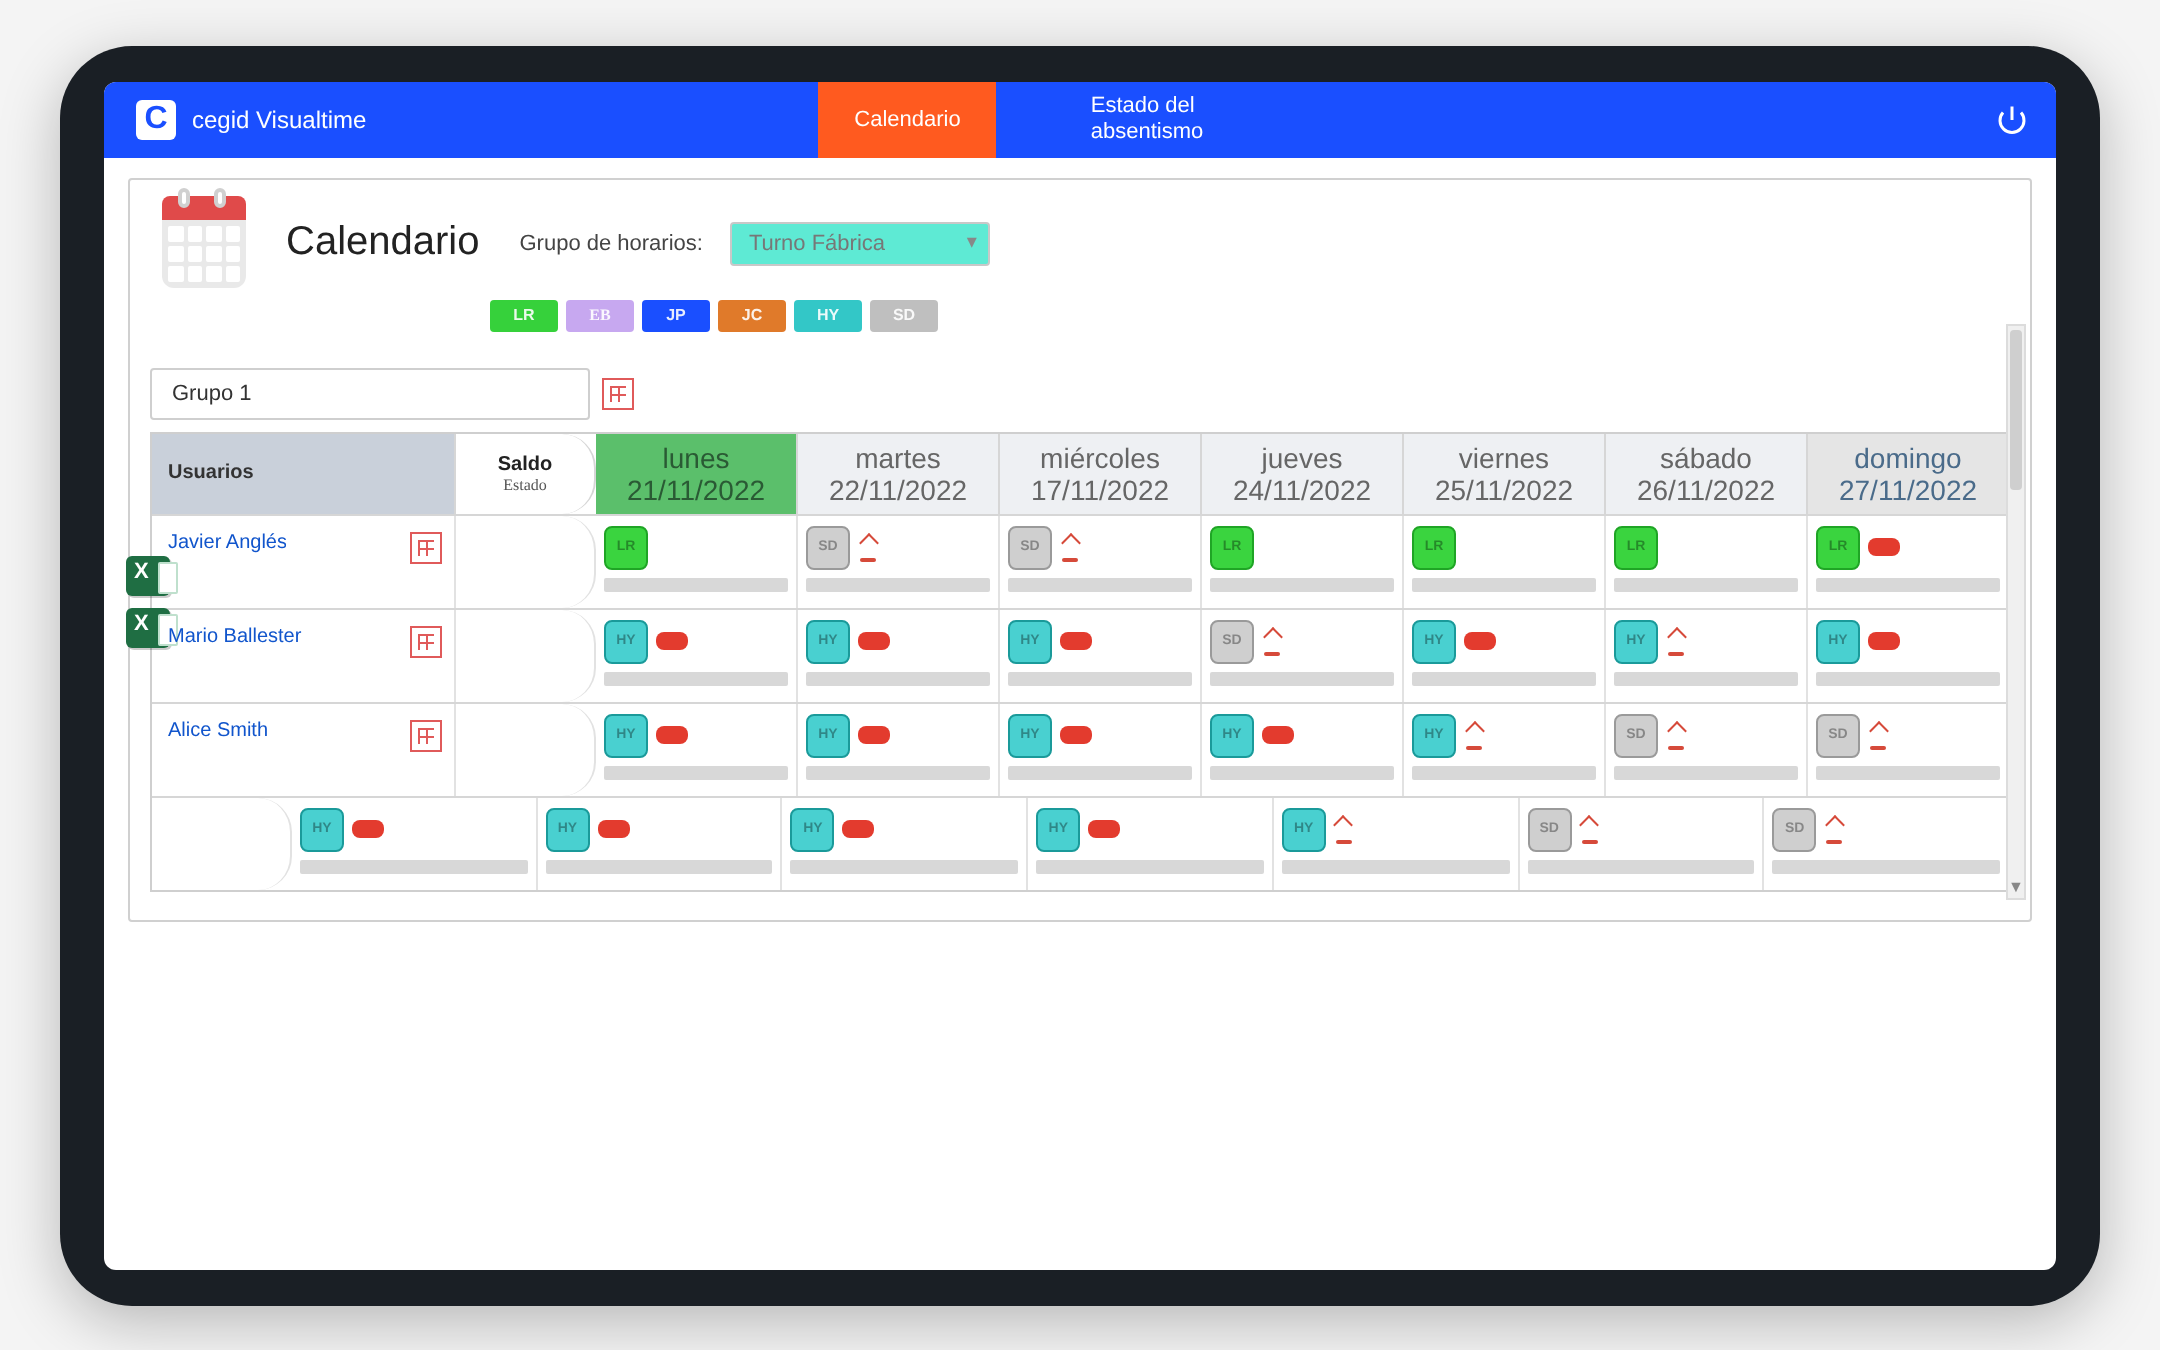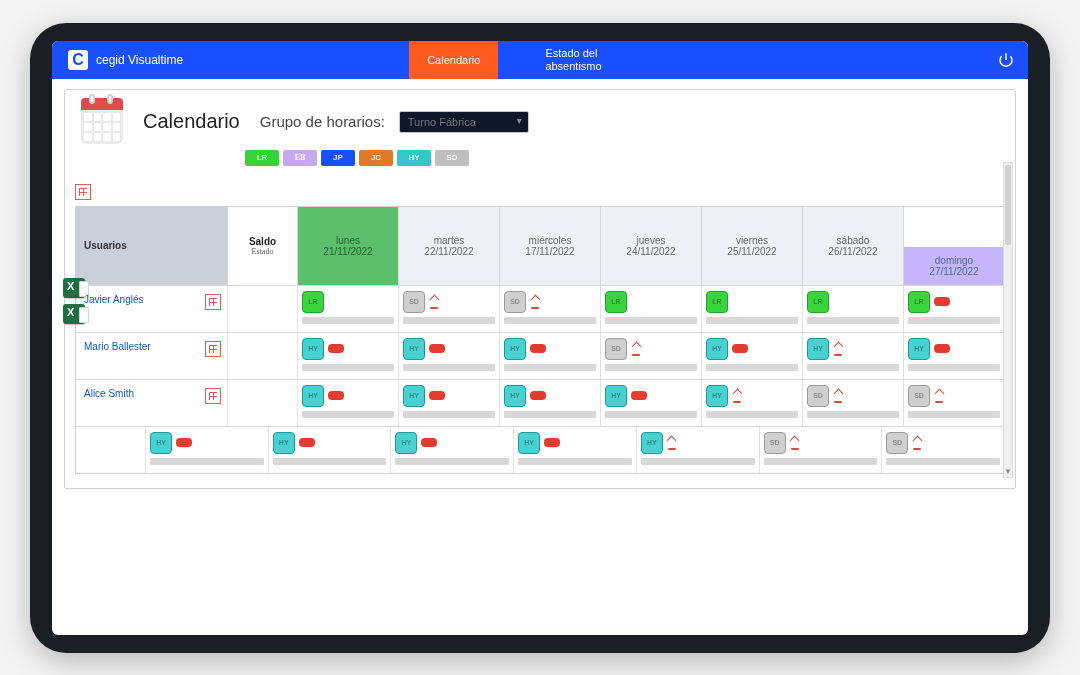--- a/index.html
+++ b/index.html
@@ -24,43 +24,43 @@
   .content { flex:1; padding:10px 12px 12px 12px; overflow:auto; }
   .panel { border:1px solid #d0d0d0; border-radius:2px; background:#fff; padding:8px 10px 14px 10px; position:relative;}
   .panel-head { display:flex; align-items:center; gap:14px; }
   .cal-ico { width:54px; height:48px; position:relative; }
   .cal-ico .top { position:absolute; top:0; left:6px; right:6px; height:12px; background:#e04a4a; border-radius:4px 4px 0 0;}
   .cal-ico .ring { position:absolute; top:-4px; width:6px; height:10px; border:2px solid #d0d0d0; border-radius:3px; background:#fff;}
   .cal-ico .ring.r1{ left:14px;} .cal-ico .ring.r2{ left:32px;}
   .cal-ico .body { position:absolute; top:12px; left:6px; right:6px; bottom:2px; background:#e9e9e9; border-radius:0 0 6px 6px; display:grid; grid-template-columns:repeat(4,1fr); grid-template-rows:repeat(3,1fr); gap:2px; padding:3px;}
   .cal-ico .body span{ background:#fff; border-radius:1px;}
   .page-title { font-size:20px; font-weight:400; color:#222; }
-  .group-label { font-size:15px; color:#444; margin-left:6px;}
-  .select { border:1px solid #c8c8c8; background:#0f172a; font-size:11px; color:#777; padding:4px 22px 4px 8px; min-width:130px; position:relative; cursor:pointer; border-radius:2px;}
+  .group-label { font-size:11px; color:#444; margin-left:6px;}
+  .select { border:1px solid #c8c8c8; background:#5eead4; font-size:11px; color:#777; padding:4px 22px 4px 8px; min-width:130px; position:relative; cursor:pointer; border-radius:2px;}
   .select::after{ content:"▾"; position:absolute; right:6px; top:3px; color:#888; font-size:10px;}
   .chips { display:flex; gap:4px; margin-left:170px; margin-top:4px;}
   .chip { width:34px; height:16px; font-size:8px; font-weight:700; color:rgba(255,255,255,.9); display:flex; align-items:center; justify-content:center; border-radius:2px;}
   
   .grouprow { margin-top:18px; display:flex; align-items:center; gap:6px; }
   .group-input { border:1px solid #cfcfcf; padding:6px 10px; font-size:11px; width:220px; border-radius:2px; color:#333; background:#fff;}
   .mini-cal { width:16px; height:16px; border:1px solid #e05a5a; position:relative; cursor:pointer; background:#fff;}
   .mini-cal::before{content:""; position:absolute; inset:3px; background:repeating-linear-gradient(#e05a5a 0 1px, transparent 1px 4px), repeating-linear-gradient(90deg,#e05a5a 0 1px, transparent 1px 4px);}
   
   .grid { margin-top:6px; border:1px solid #cfcfcf; }
   .row { display:flex; border-bottom:1px solid #d6d6d6; }
   .row:last-child{ border-bottom:none;}
   .c-users { width:152px; }
-  .c-saldo { width:70px; }
+  .c-saldo { width:70px;border-radius:17px; }
   .c-day   { flex:1; min-width:0; }
-  .hdr .cell { background:#eef0f3; font-size:10px; color:#666; text-align:center; padding:4px 2px; border-right:1px solid #d6d6d6; display:flex; flex-direction:column; justify-content:center; min-height:38px;}
+  .hdr .cell { background:#eef0f3; font-size:14px; color:#666; text-align:center; padding:4px 2px; border-right:1px solid #d6d6d6; display:flex; flex-direction:column; justify-content:center; min-height:38px;}
   .hdr .c-users { background:#c9d0da; text-align:left; padding-left:8px; color:#333; font-weight:700; font-size:10px; justify-content:center;}
   .hdr .c-saldo { background:#fff; font-weight:700; color:#222; font-size:10px;}
   .hdr .c-saldo .sub{ font-weight:400; font-size:8px; color:#555;font-family:Liberation Serif, serif;}
   .hdr .c-day.today { background:#5bbf6b; color:#2a5a34;}
-  .hdr .c-day.sunday{ background:#c4b5fd; color:#4a6b8a;margin-top:40px;}
+  .hdr .c-day.sunday{ background:#e5e5e5; color:#4a6b8a;}
   .hdr .cell:last-child{ border-right:none;}
   .body .cell { border-right:1px solid #e2e2e2; min-height:46px; position:relative;}
   .body .cell:last-child{ border-right:none;}
   .body .c-users { font-size:10px; color:#1155cc; padding:8px 6px 0 8px; display:flex; justify-content:space-between; align-items:flex-start;gap:48px;}
   .user-link { cursor:pointer; white-space:nowrap; overflow:hidden; text-overflow:ellipsis; max-width:100px;}
   .body .c-saldo { }
   .daycell-inner{ padding:4px 4px 0 4px;}
   .slot { display:flex; align-items:center; gap:4px; height:24px;}
   .badge { width:22px; height:22px; border-radius:4px; border:1px solid rgba(0,0,0,.25); display:flex; align-items:center; justify-content:center; font-size:7px; font-weight:700; color:rgba(0,0,0,.35); cursor:pointer;}
   .flagset { display:flex; align-items:center; gap:2px;}
@@ -153,20 +153,21 @@
       <div class="chips" id="chips">
             <div class="chip bg-green">LR</div>
             <div class="chip bg-lilac">EB</div>
             <div class="chip bg-blue">JP</div>
             <div class="chip bg-orange">JC</div>
             <div class="chip bg-teal">HY</div>
             <div class="chip bg-grey">SD</div>
           </div>
 
       <div class="grouprow">
+        <input class="group-input" value="Grupo 1" style="">
         <div class="mini-cal"></div>
       </div>
 
       <div class="grid">
         <div class="row hdr" id="hdr-row">
           <div class="cell c-users">Usuarios</div>
           <div class="cell c-saldo">
             <span>Saldo</span>
             <span class="sub">Estado</span>
           </div>

